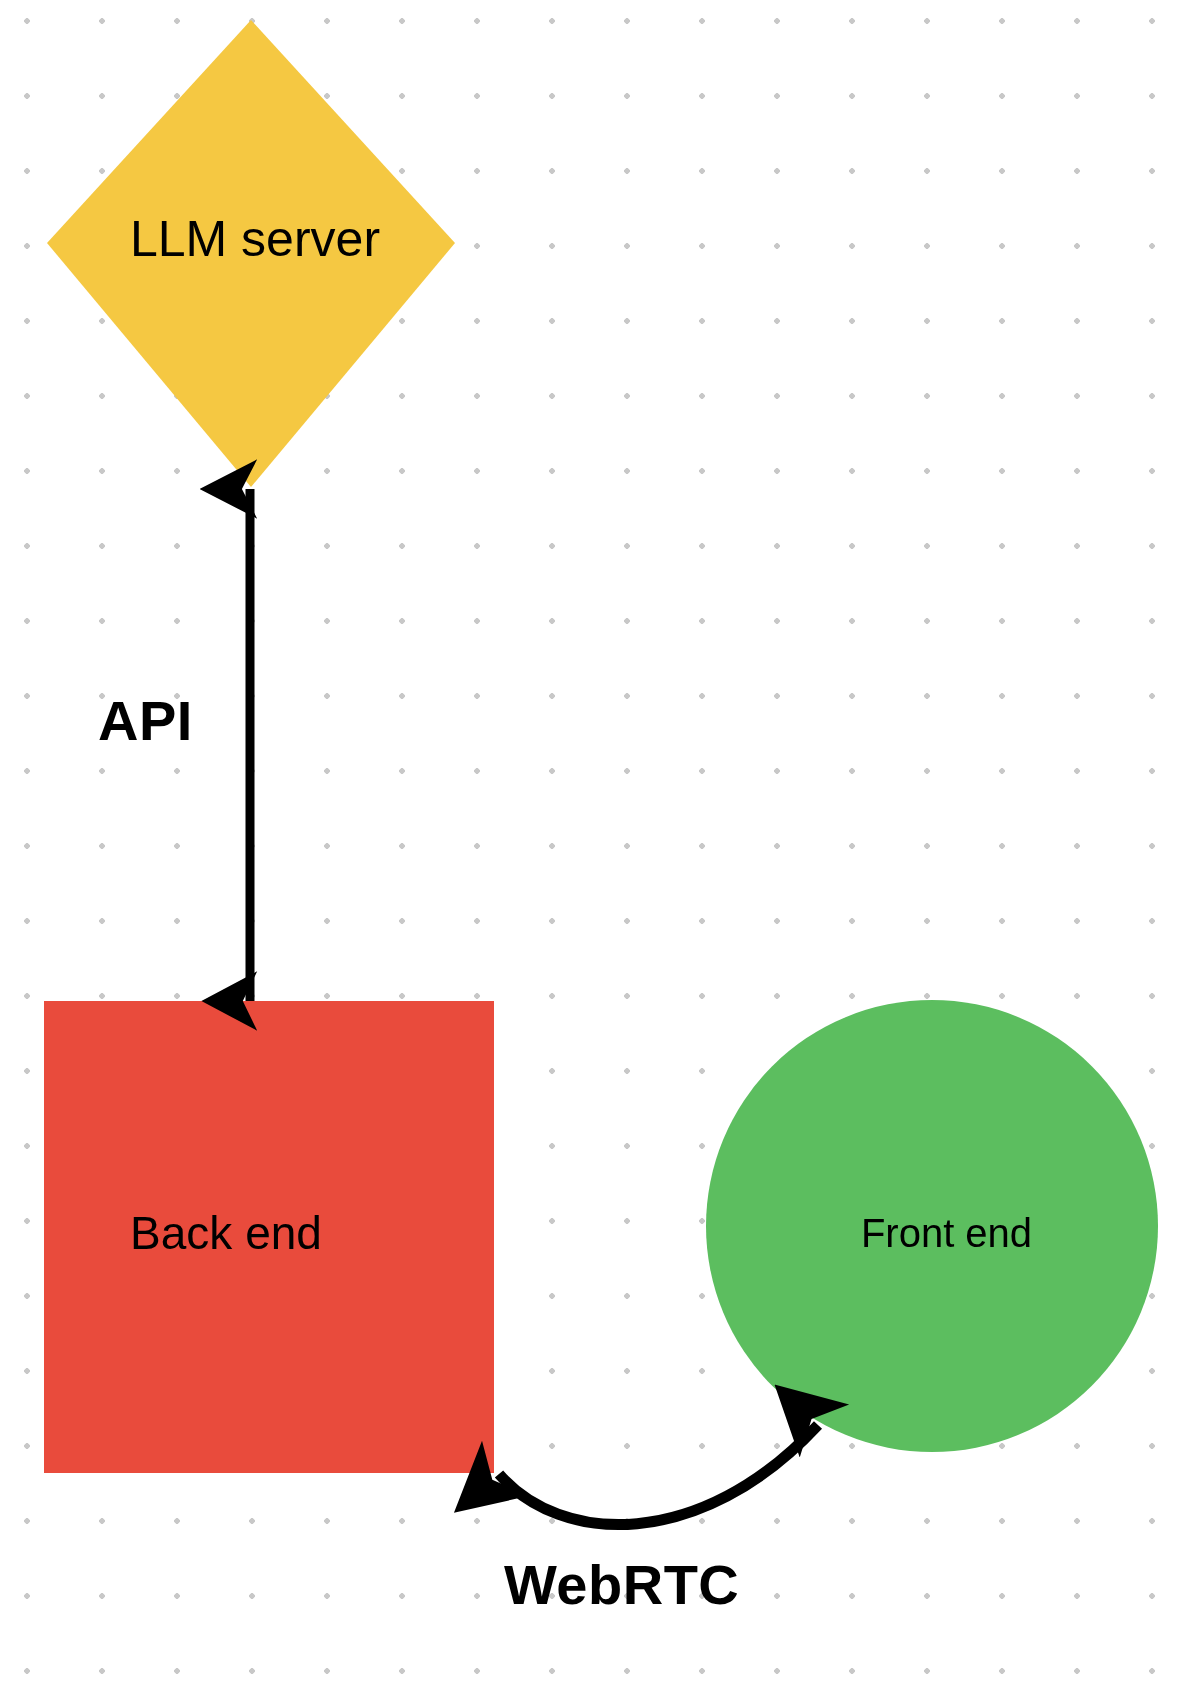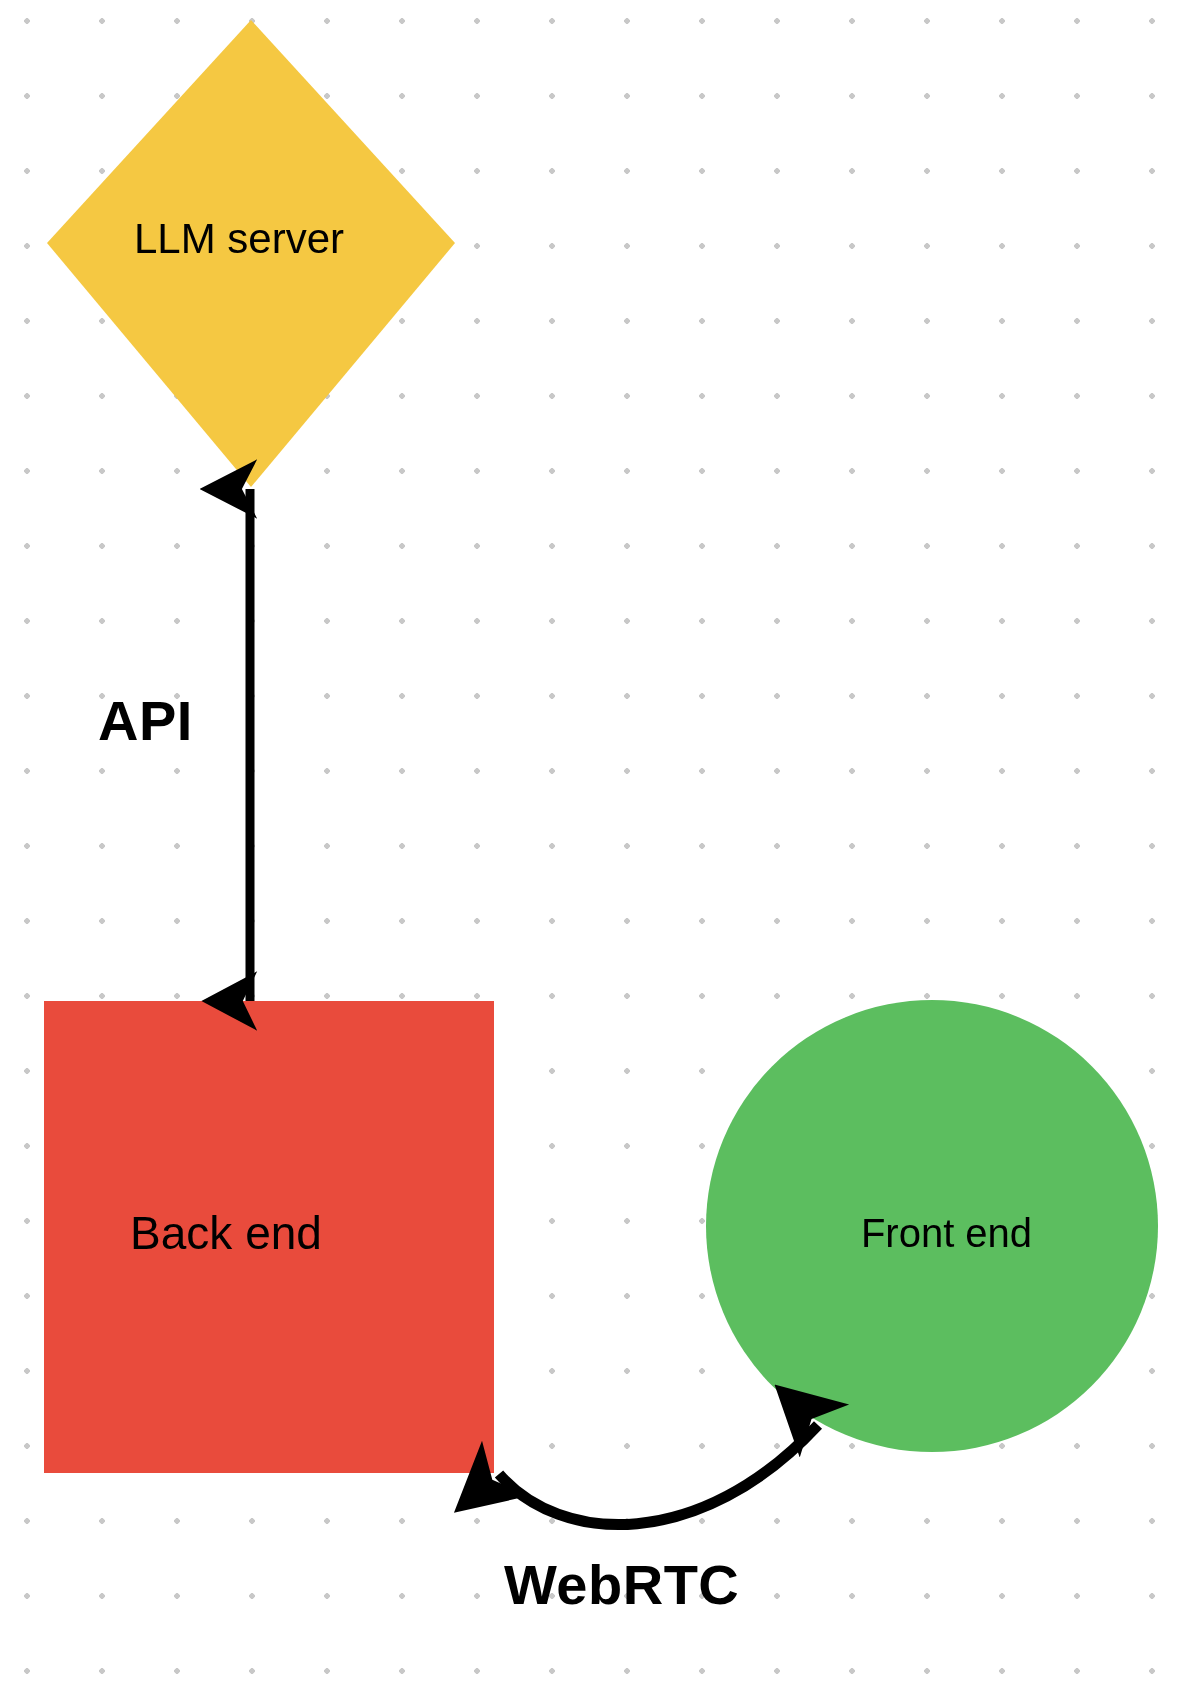--- a/index.html
+++ b/index.html
@@ -40,24 +40,24 @@
   }
   .edge-label {
     position: absolute;
     color: #000000;
     font-weight: 700;
     white-space: nowrap;
     pointer-events: none;
   }
   
   #llm-label {
-    left: 35px;
+    left: 51px;
     top: 211px;
     width: 408px;
-    font-size: 42px;
+    font-size: 50px;
     line-height: 56px;
   }
   
   #backend-label {
     left: 44px;
     top: 1205px;
     width: 364px;
     font-size: 46px;
     line-height: 56px;
   }

